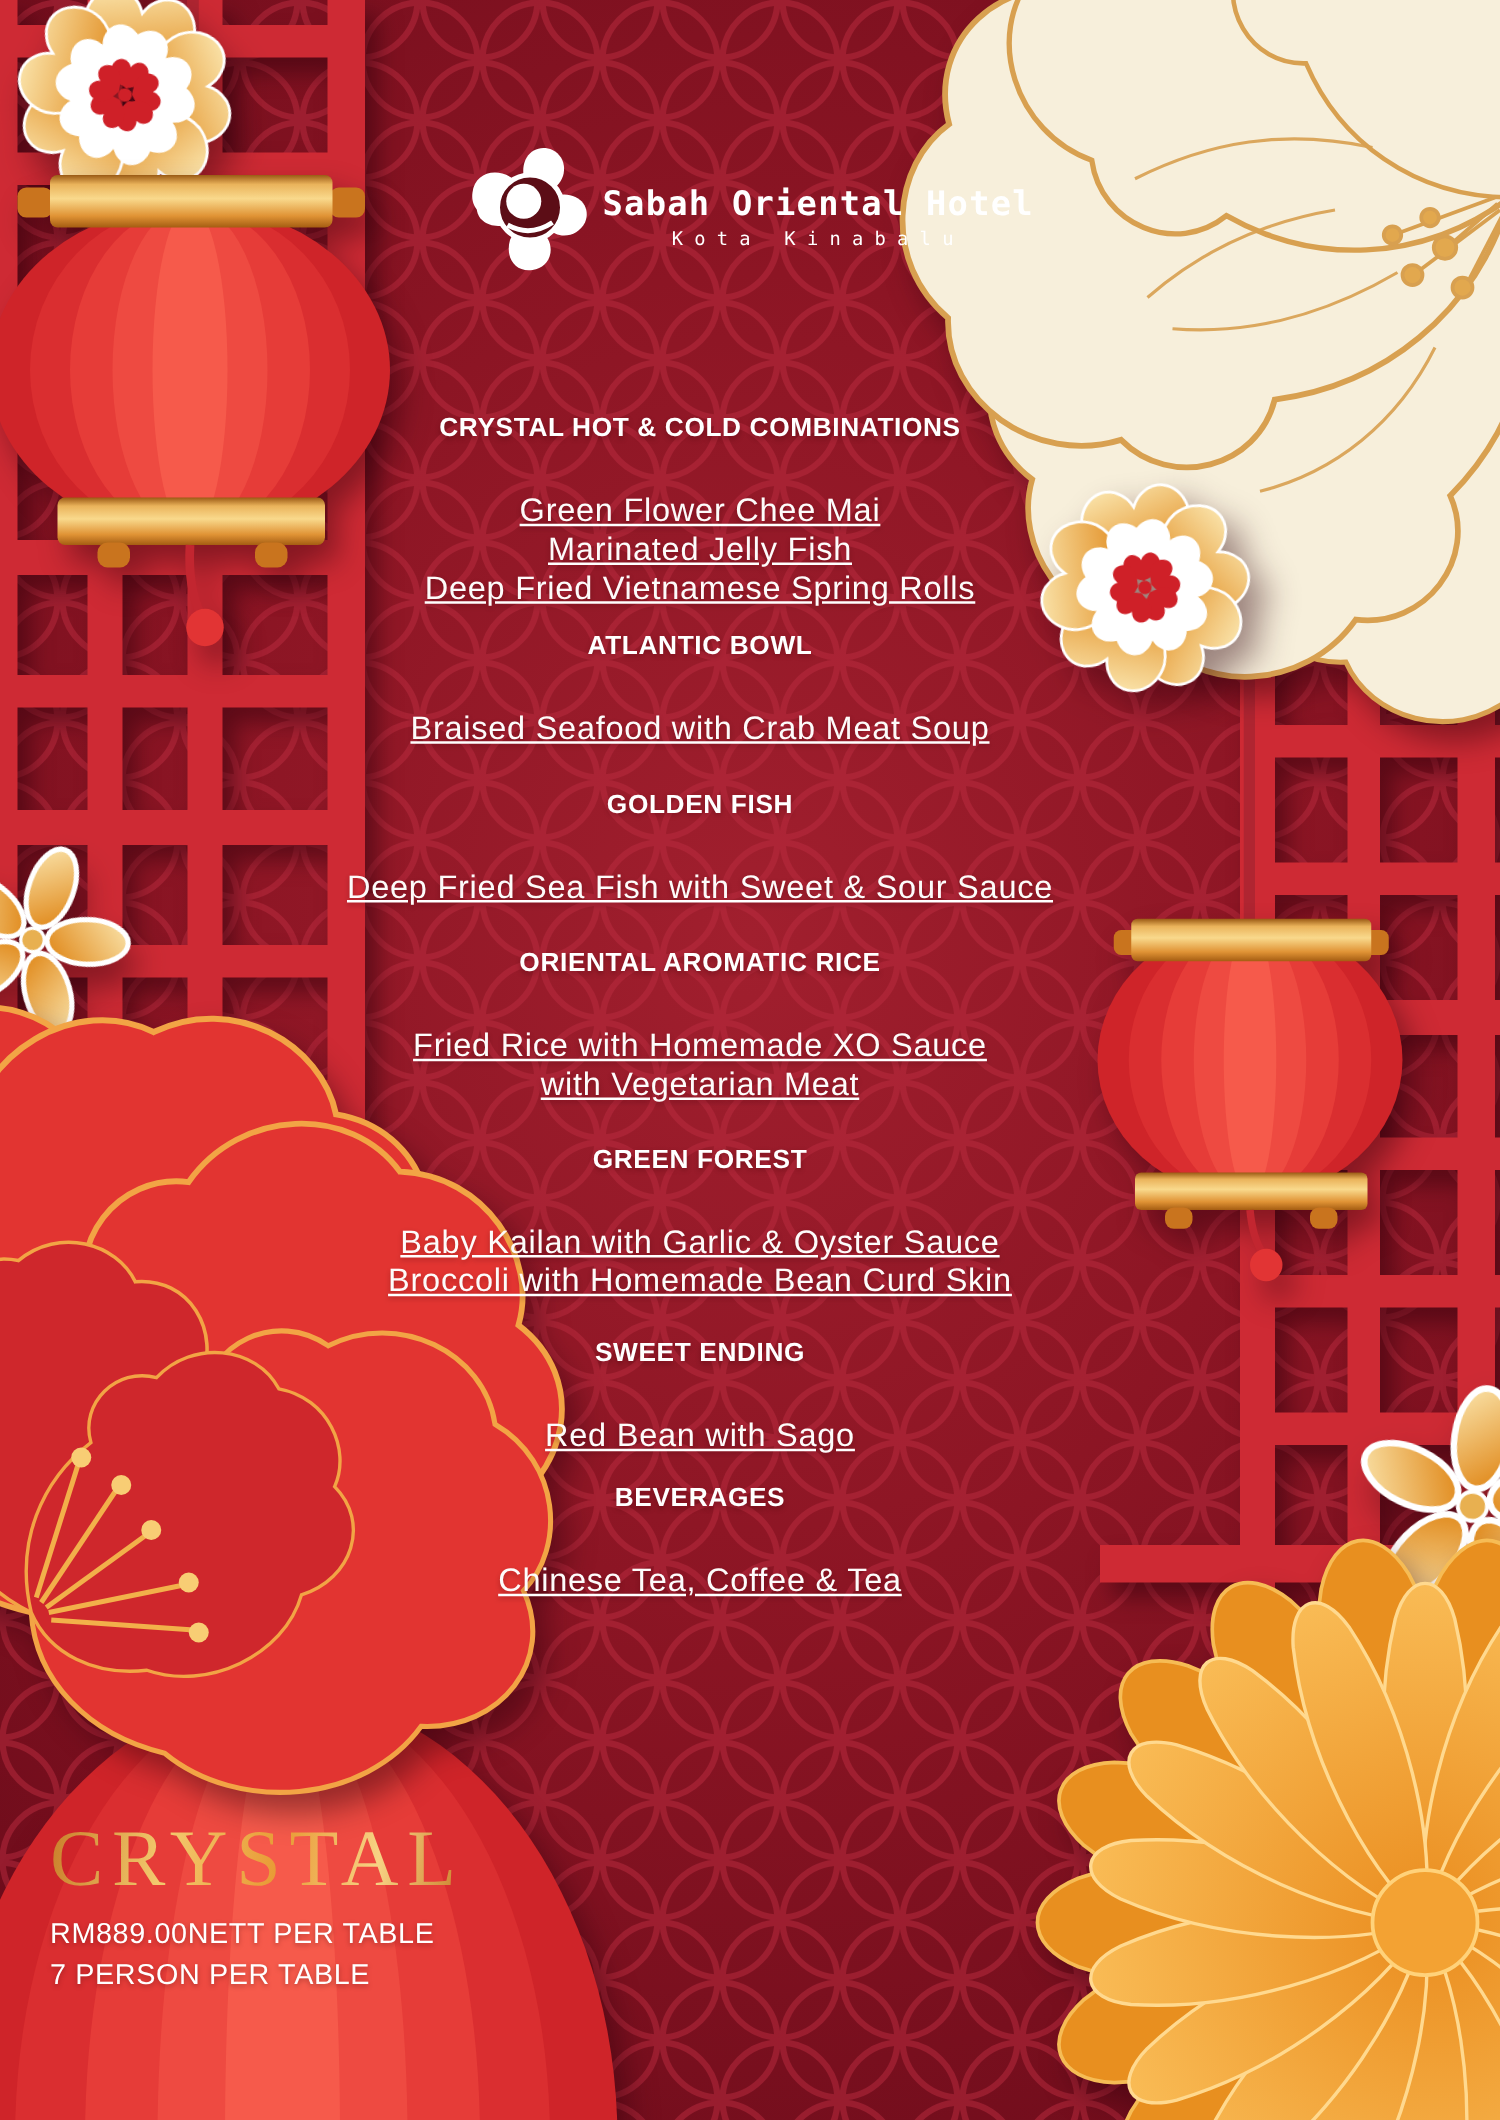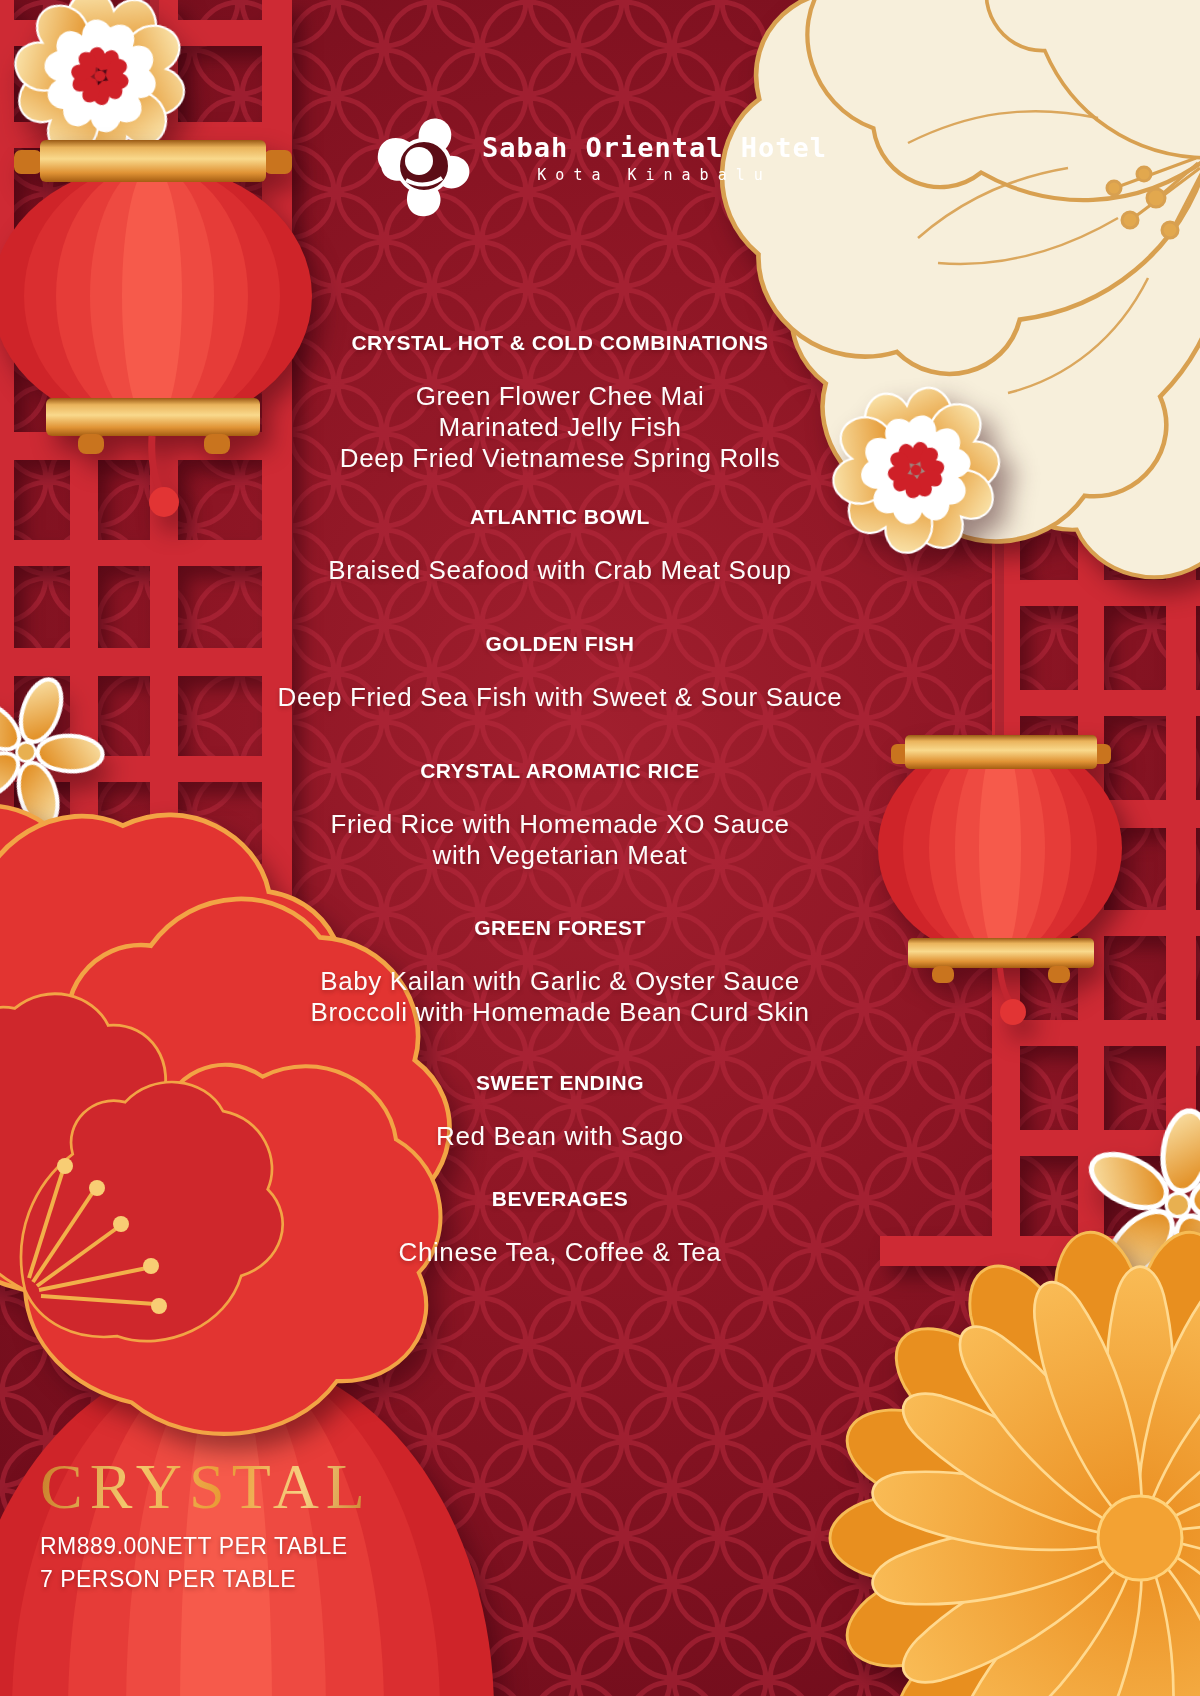--- a/index.html
+++ b/index.html
@@ -7,30 +7,30 @@
        font-family:"Liberation Sans",sans-serif;
        background:radial-gradient(ellipse 900px 1100px at 50% 44%, #a11f2e 0%, #8c1524 48%, #6e0c1b 100%) #6e0c1b;}
   .page{position:relative;width:1200px;height:1696px;overflow:hidden;}
   svg.deco{position:absolute;left:0;top:0;}
 
   
   .logo{position:absolute;left:372px;top:108px;display:flex;align-items:flex-start;z-index:5;}
   .logo .mark{width:104px;height:104px;flex:0 0 auto;margin-top:6px;}
   .logo .words{margin-left:6px;margin-top:24px;color:#ffffff;}
   .logo .name{font-family:"DejaVu Sans Mono","Liberation Mono",monospace;
-              font-size:27px;font-weight:bold;white-space:nowrap;letter-spacing:1px;}
+              font-size:27px;font-weight:bold;white-space:nowrap;letter-spacing:1px;margin-top:16px;}
   .logo .place{font-family:"DejaVu Sans Mono","Liberation Mono",monospace;
                font-size:15px;letter-spacing:9px;text-align:center;margin-top:3px;}
 
   
   .menu{position:absolute;left:150px;top:0;width:820px;z-index:5;color:#ffffff;text-align:center;}
   .sec{position:absolute;left:0;width:820px;}
   .sec h2{margin:0;font-size:21px;font-weight:bold;letter-spacing:0.5px;
           text-shadow:0 2px 4px rgba(60,0,10,.35);}
-  .sec .items{margin:4px;padding:0;}
+  .sec .items{margin:16px;padding:0;text-decoration:underline;}
   .sec .items p{margin:0;font-size:26px;font-weight:400;line-height:31px;letter-spacing:0.6px;
                 color:#fdfbfa;text-shadow:0 2px 4px rgba(60,0,10,.3);}
   .gap{height:22px;}
 
   
   .package{position:absolute;left:40px;top:1448px;z-index:6;}
   .package .pk-name{font-family:"Liberation Serif",serif;font-size:64px;line-height:78px;
           letter-spacing:7px;font-weight:400;
           background:linear-gradient(100deg,#c87c28 0%,#f3c96e 28%,#e89a35 55%,#f7d284 78%,#c97d28 100%);
           -webkit-background-clip:text;background-clip:text;color:transparent;
@@ -381,21 +381,21 @@
 
     <section class="sec" style="top:632px">
       <h2>GOLDEN FISH</h2>
       <div class="gap"></div>
       <div class="items">
         <p>Deep Fried Sea Fish with Sweet &amp; Sour Sauce</p>
       </div>
     </section>
 
     <section class="sec" style="top:759px">
-      <h2>CRYSTAL AROMATIC RICE</h2>
+      <h2>ORIENTAL AROMATIC RICE</h2>
       <div class="gap"></div>
       <div class="items">
         <p>Fried Rice with Homemade XO Sauce</p>
         <p>with Vegetarian Meat</p>
       </div>
     </section>
 
     <section class="sec" style="top:916px">
       <h2>GREEN FOREST</h2>
       <div class="gap"></div>

